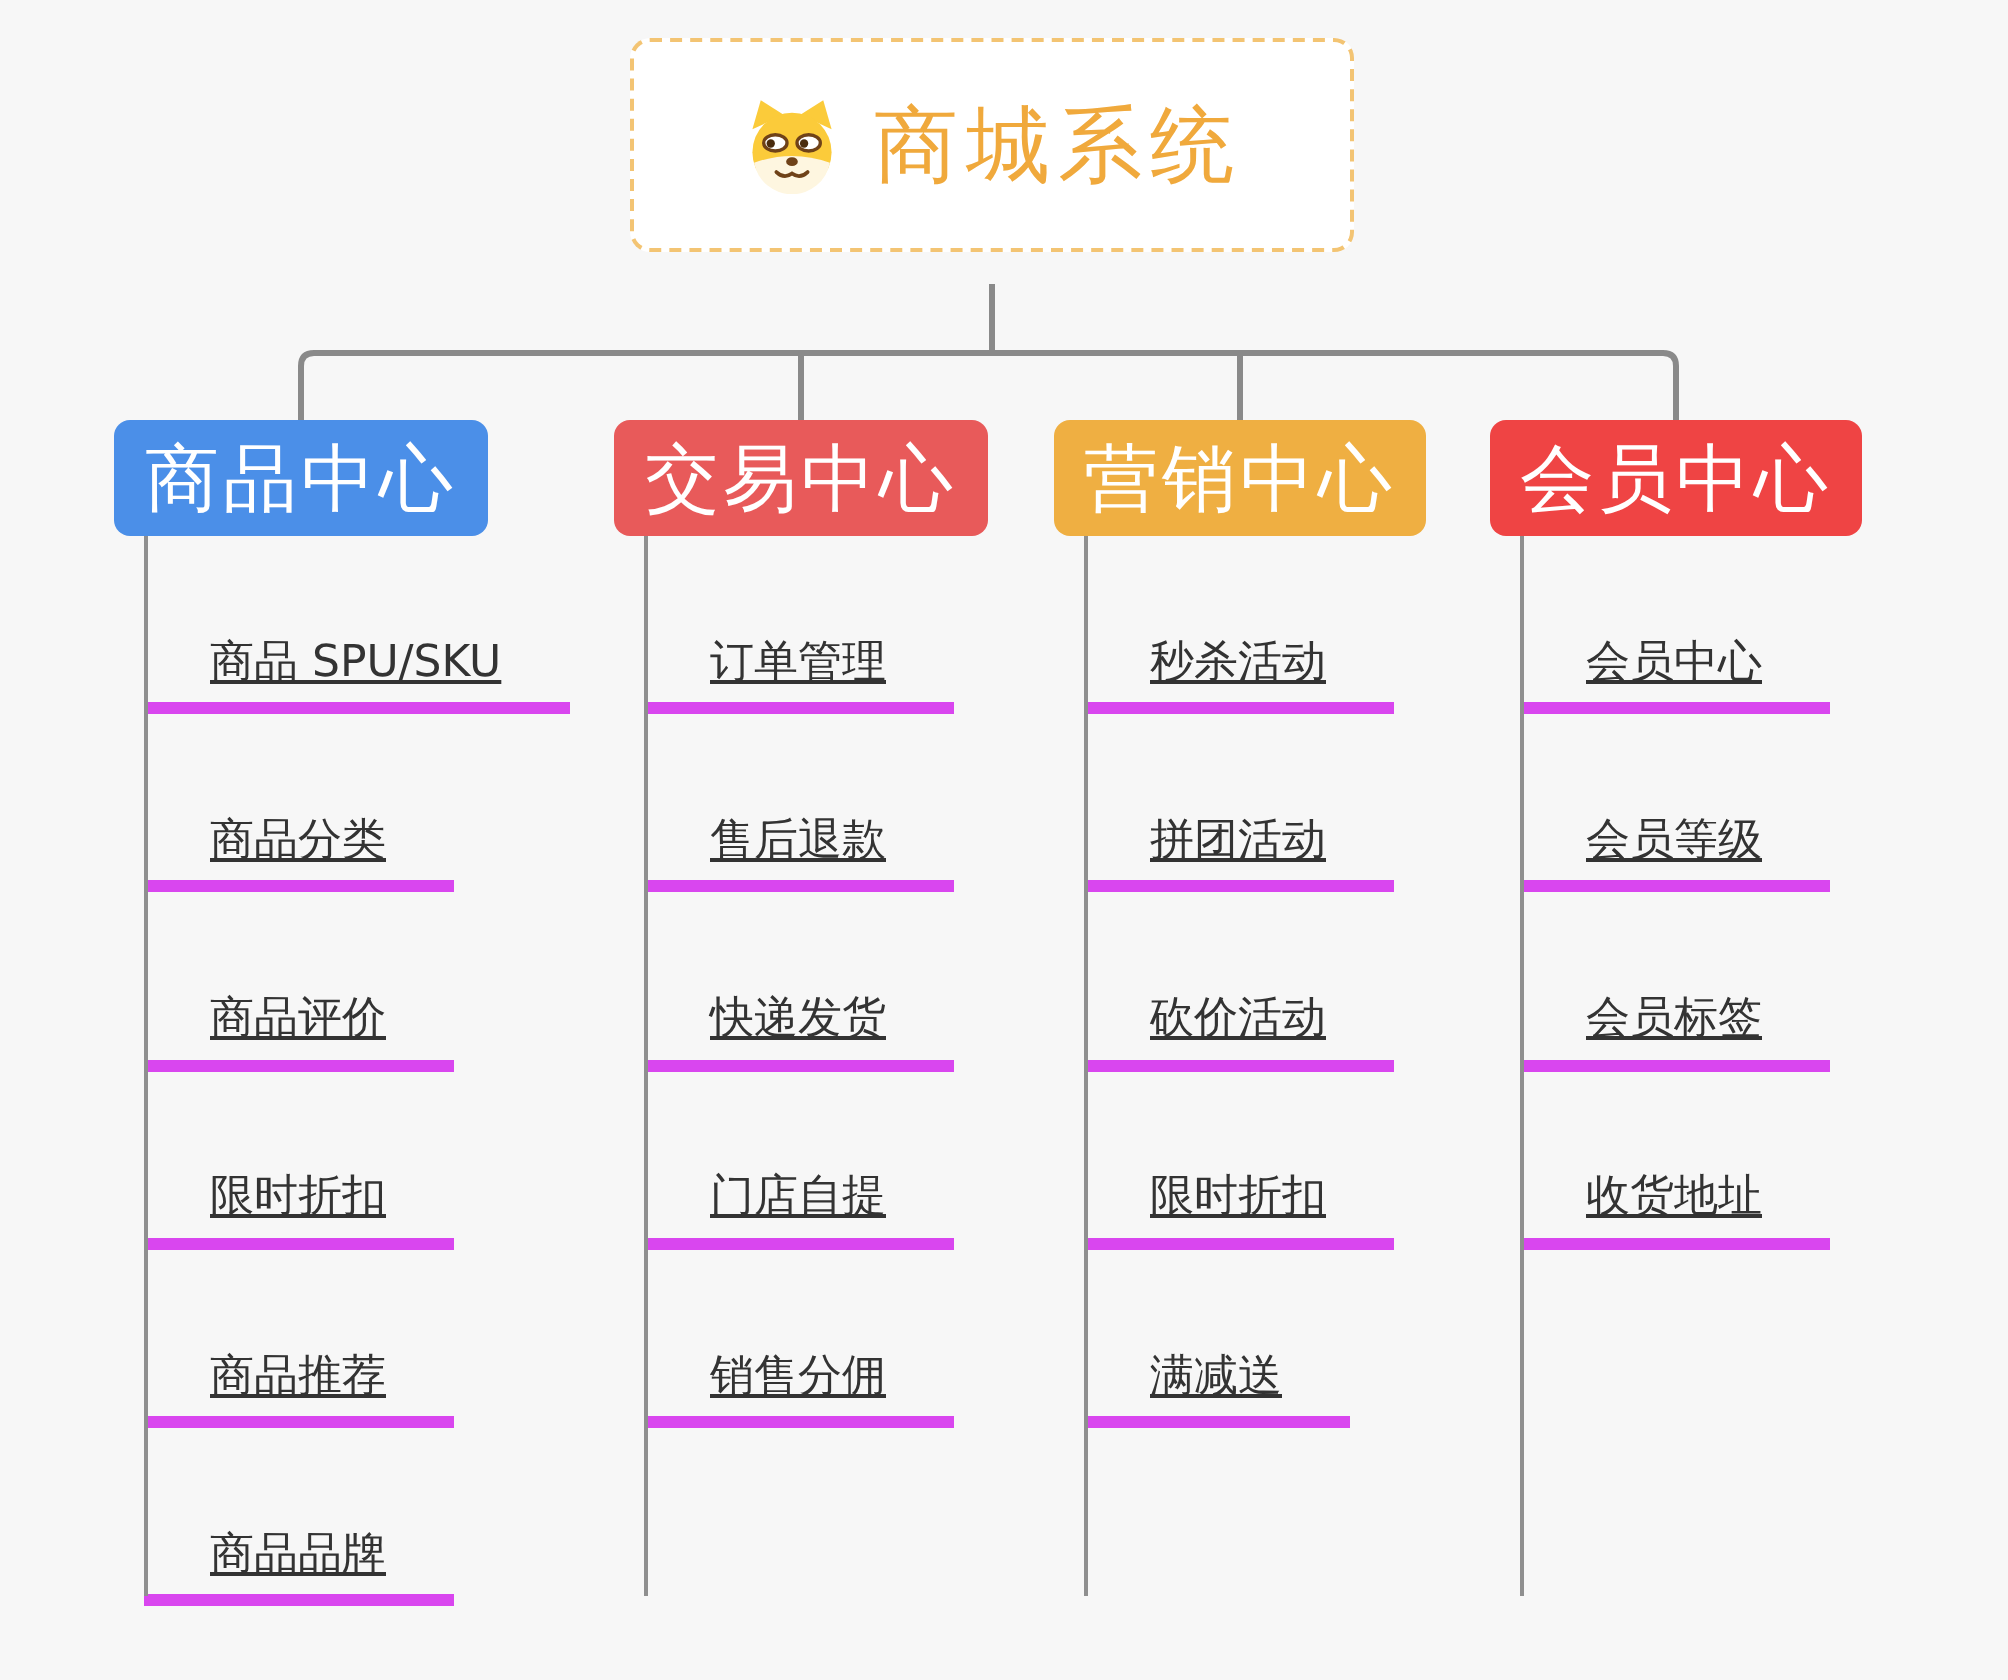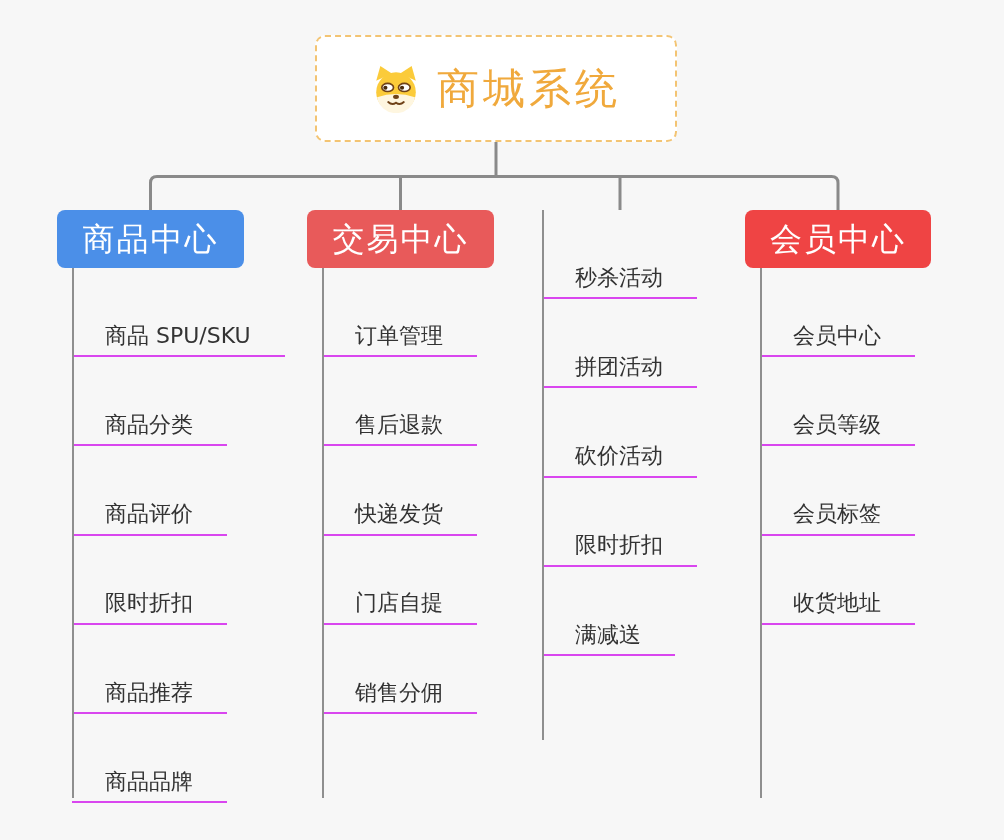--- a/index.html
+++ b/index.html
@@ -5,53 +5,53 @@
   html,body{margin:0;padding:0;}
   body{
     width:1004px;height:840px;position:relative;overflow:hidden;
     background:#f7f7f7;
     font-family:"DejaVu Sans","Liberation Sans",sans-serif;
   }
   .canvas{position:absolute;inset:0;}
 
   
   .root-node{
-    position:absolute;left:315px;top:35px;width:362px;height:107px;
+    position:absolute;left:315px;top:19px;width:362px;height:107px;
     background:#ffffff;border:2px dashed #f3c473;border-radius:10px;
     box-sizing:border-box;
     display:flex;align-items:center;justify-content:center;gap:16px;
   }
   .root-title{
     font-size:42px;letter-spacing:4px;line-height:1;
     color:#f0a93c;white-space:nowrap;
   }
   .root-icon{width:50px;height:48px;flex:0 0 auto;}
 
   
   .connector-svg{position:absolute;left:0;top:0;pointer-events:none;}
 
   
   .column{position:absolute;top:210px;}
   .branch-node{
     height:58px;border-radius:8px;
     display:flex;align-items:center;justify-content:center;
-    color:#ffffff;font-size:32px;letter-spacing:2px;line-height:1;
+    color:#ffffff;font-size:37px;letter-spacing:2px;line-height:1;
     white-space:nowrap;
   }
   .children{position:relative;}
   .stem{
     position:absolute;left:15px;top:0;width:2px;height:530px;
     background:#8f8f8f;
   }
   .child-row{height:89.2px;display:flex;align-items:flex-end;}
   .child-row:first-child{height:84px;}
   .child-label{
     margin-left:15px;padding:0 34px 7px 33px;
-    border-bottom:2px solid #d946ef;
-    font-size:22px;line-height:1.15;color:#333333;white-space:nowrap;
+    border-bottom:6px solid #d946ef;
+    font-size:22px;line-height:1.15;color:#333333;white-space:nowrap;text-decoration:underline;
   }
 </style>
 </head>
 <body>
 
 <div class="canvas">
 
   <svg class="connector-svg" width="1004" height="220" viewBox="0 0 1004 220" fill="none">
     <path d="M496 142 L496 176" stroke="#8a8a8a" stroke-width="3"></path>
     <path d="M150.5 210 L150.5 183 Q150.5 176.5 157 176.5 L831.5 176.5 Q838 176.5 838 183 L838 210" stroke="#8a8a8a" stroke-width="3"></path>
@@ -115,20 +115,21 @@
           </div>
           <div class="child-row">
             <span class="child-label">门店自提</span>
           </div>
           <div class="child-row">
             <span class="child-label">销售分佣</span>
           </div>
         </div>
       </div>
       <div class="column" style="left: 527px; width: 186px;">
+        <div class="branch-node" style="background: rgb(239, 175, 66);">营销中心</div>
         <div class="children">
           <div class="stem"></div>
           <div class="child-row">
             <span class="child-label">秒杀活动</span>
           </div>
           <div class="child-row">
             <span class="child-label">拼团活动</span>
           </div>
           <div class="child-row">
             <span class="child-label">砍价活动</span>

